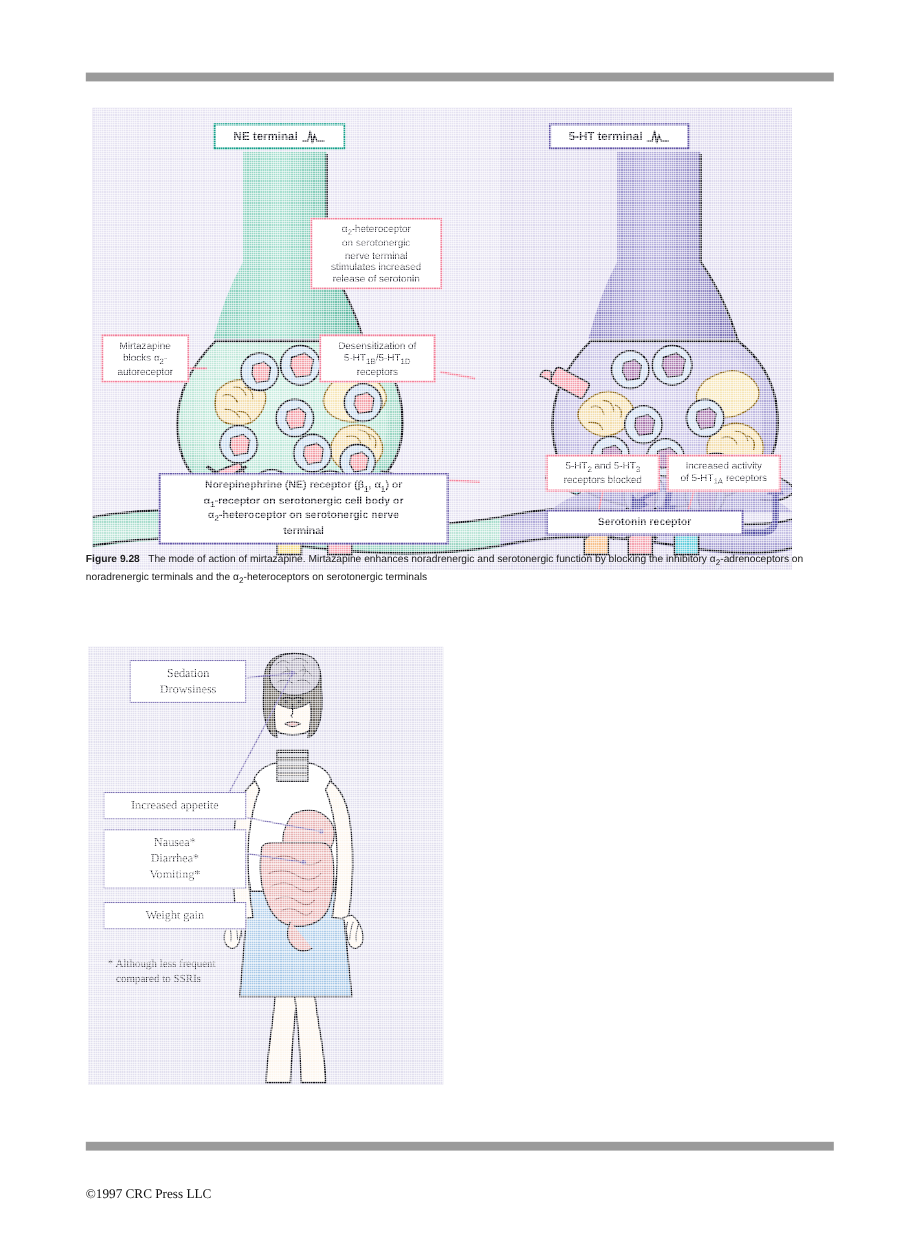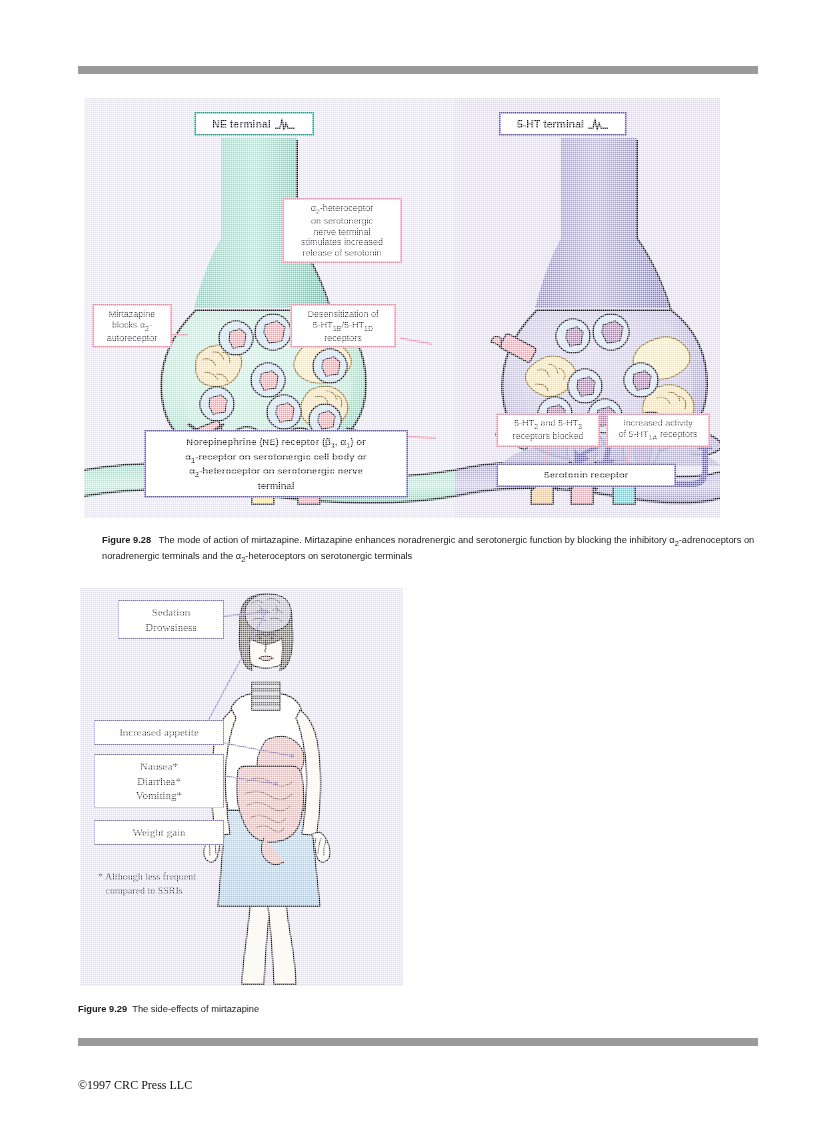--- a/index.html
+++ b/index.html
@@ -417,21 +417,21 @@
       terminal
     </div>
 
     <div class="legend-box" style="left:412px; top:365px; width:180px;">
       <span>Serotonin receptor</span>
     </div>
 
     <div class="dither"></div>
   </div>
 
-  <div class="caption" style="top:534px;margin-left:24px;">
+  <div class="caption" style="top:502px;">
     <b>Figure 9.28</b>
     &nbsp; The mode of action of mirtazapine. Mirtazapine enhances noradrenergic and serotonergic function by blocking the
     inhibitory α<sub>2</sub>-adrenoceptors on noradrenergic terminals and the α<sub>2</sub>-heteroceptors on serotonergic terminals
   </div>
 
   <div class="fig29">
 
     <svg class="abs" style="left:0;top:0" width="323" height="398" viewBox="0 0 323 398">
       <defs>
         <linearGradient id="skirtG" x1="0" y1="0" x2="0" y2="1">
@@ -531,22 +531,18 @@
       Weight gain
     </div>
 
     <div class="footnote" style="left:18px; top:282px; width:150px;">
       * Although less frequent<br>&nbsp;&nbsp;&nbsp;compared to SSRIs
     </div>
 
     <div class="dither"></div>
   </div>
 
-  <div class="caption" style="top:1003px;">
-    <b>Figure 9.29</b>
-    &nbsp;<span>The side-effects of mirtazapine</span>
-  </div>
 
   <div class="rule bottom"></div>
 
   <div class="copyright">©1997 CRC Press LLC</div>
 
 </div>
 
 </body></html>

